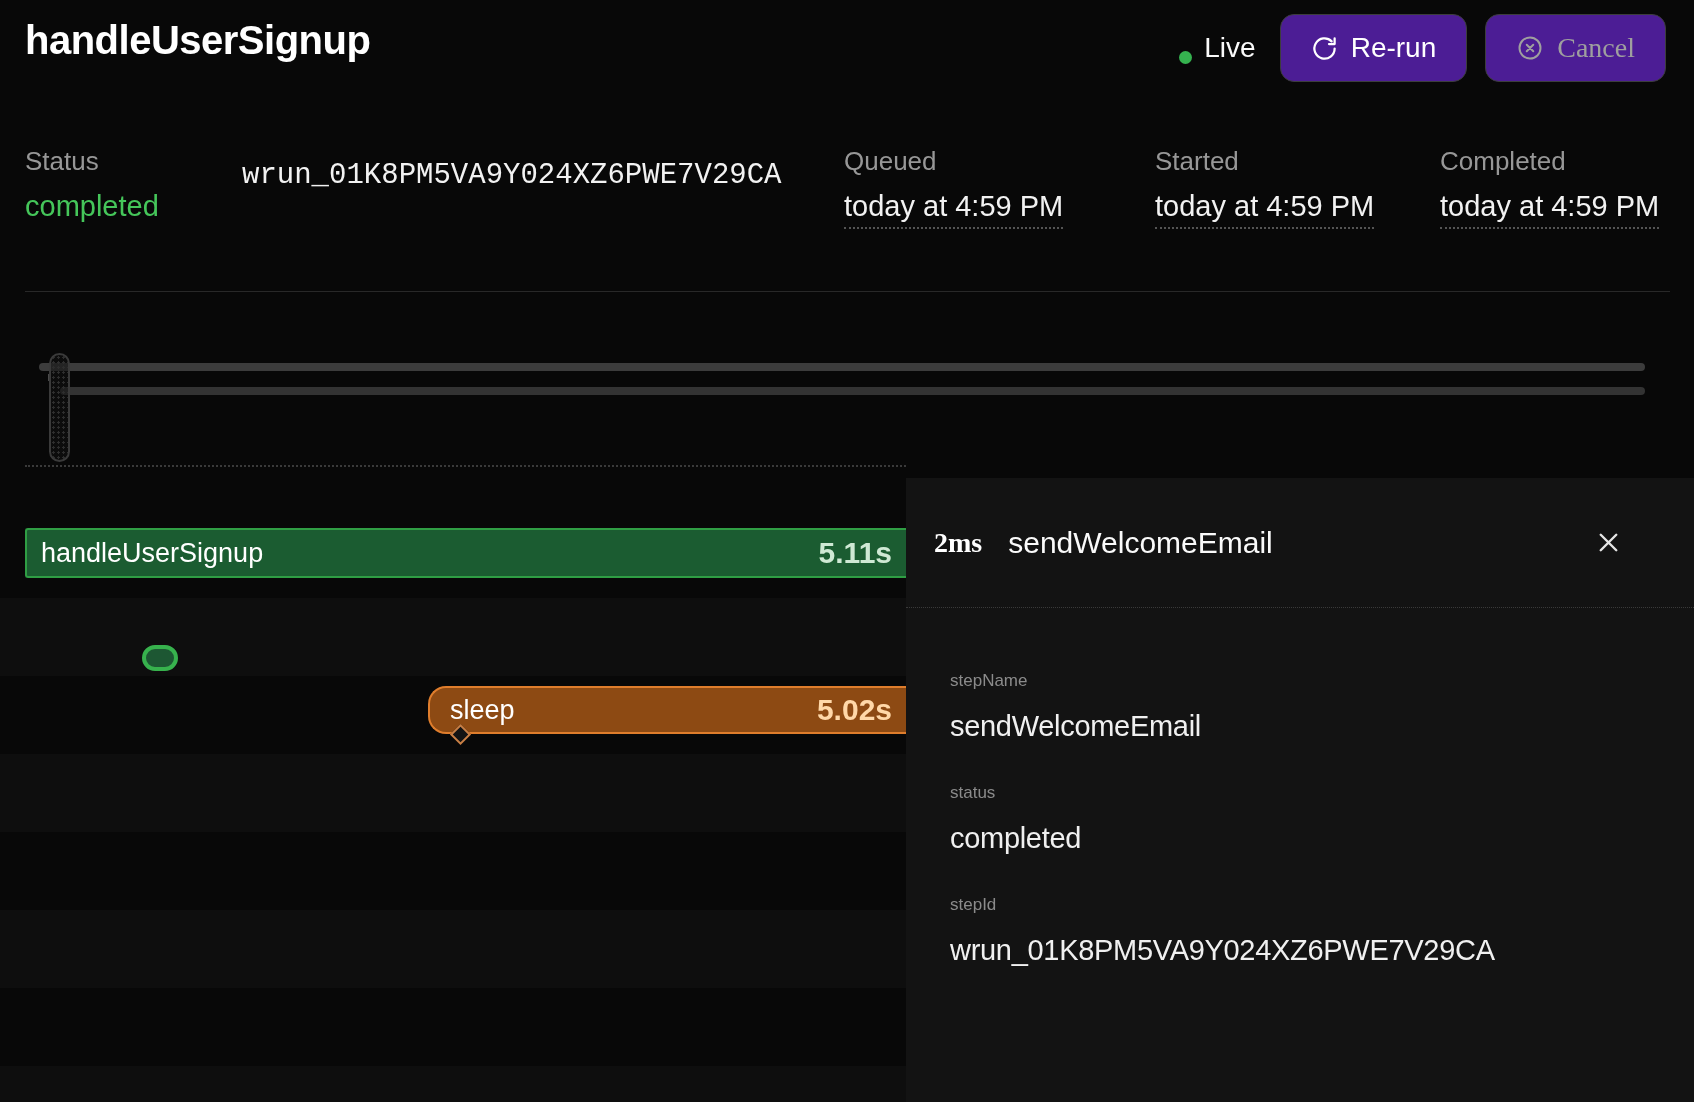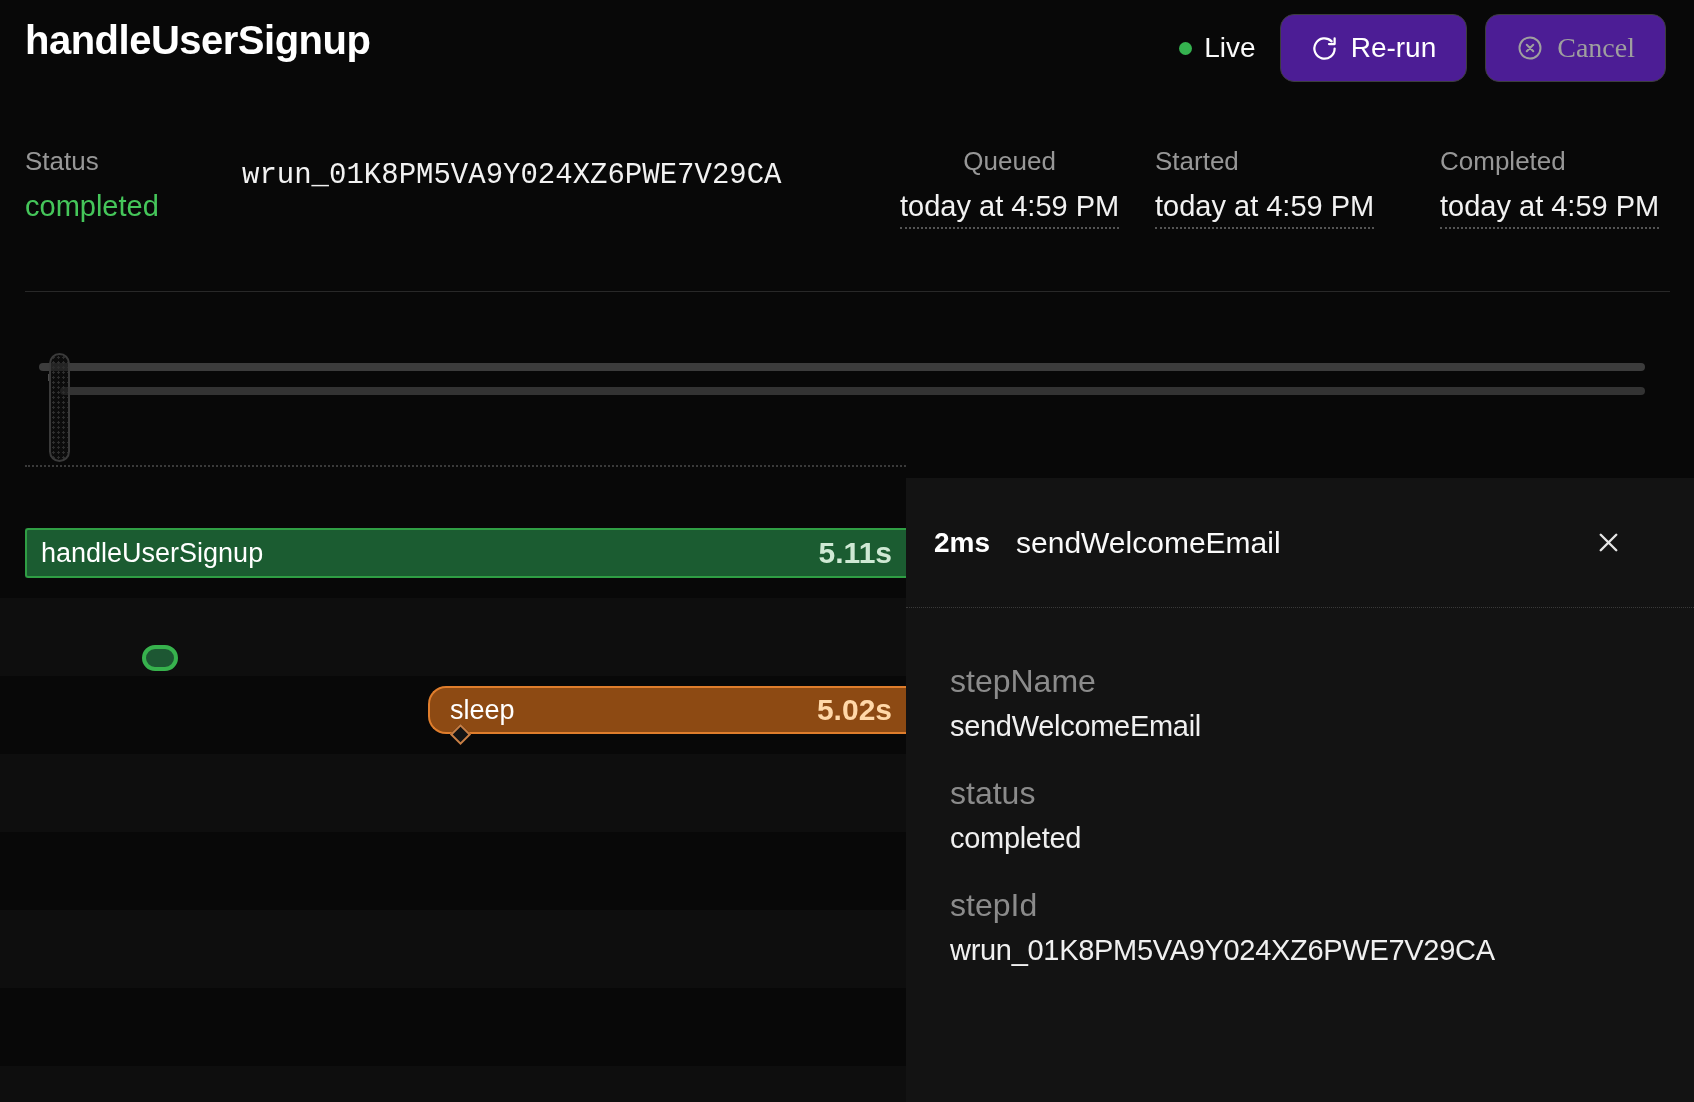--- a/index.html
+++ b/index.html
@@ -9,36 +9,36 @@
     font-family:"Liberation Sans",sans-serif;
   }
   
   .page-title{
     position:absolute;left:25px;top:18px;font-size:40px;font-weight:700;
     letter-spacing:-0.5px;color:#fff;
   }
   .header-actions{
     position:absolute;right:28px;top:15px;display:flex;align-items:center;gap:18px;height:66px;
   }
-  .live{display:flex;align-items:center;gap:12px;margin-right:6px;}
+  .live{display:flex;align-items:flex-end;gap:12px;margin-right:6px;}
   .live-dot{width:13px;height:13px;border-radius:50%;background:#34a853;background:#35b24f;}
   .live-label{font-size:28px;color:#fafafa;}
   .btn{
     display:flex;align-items:center;gap:13px;height:66px;padding:0 30px;
     border:1px solid #3d3d3d;border-radius:14px;background:#4c1d95;cursor:pointer;
   }
   .btn .icon{display:flex;align-items:center;}
   .btn-label{font-size:28px;}
   .btn-rerun .btn-label{color:#fff;font-weight:500;}
   .btn-cancel .btn-label{color:#9f9f9f;font-family:Liberation Serif, serif;}
   
   .meta-col{position:absolute;top:146px;}
   .meta-label{font-size:26px;color:#979797;line-height:30px;}
   .meta-value{font-size:29px;color:#f2f2f2;margin-top:13px;line-height:34px;display:inline-block;}
-  .meta-col.c0{left:25px;}  .meta-col.c1{left:242px;} .meta-col.c2{left:900px;text-align:center;}
+  .meta-col.c0{left:25px;}  .meta-col.c1{left:242px;} .meta-col.c2{left:844px;}
   .meta-col.c3{left:1155px;}.meta-col.c4{left:1440px;}
   .value-status{color:#45c65a;}
   .value-mono{font-family:"Liberation Mono",monospace;font-size:29px;}
   .value-time{border-bottom:2px dotted #545454;padding-bottom:4px;}
   
   .divider-top{position:absolute;left:25px;right:24px;top:291px;border-top:1px solid #282828;}
   .divider-dashed{position:absolute;left:25px;top:465px;width:881px;border-top:2px dotted #3a3a3a;}
   
   .mini-bar1{position:absolute;left:39px;top:363px;width:1606px;height:8px;border-radius:4px;background:#3c3c3c;}
   .mini-bar2{position:absolute;left:60px;top:387px;width:1585px;height:8px;border-radius:4px;background:#333;}
@@ -74,25 +74,25 @@
   .diamond-marker{
     position:absolute;left:453px;top:727px;width:15px;height:15px;
     background:#141414;border:2px solid #c97f45;transform:rotate(45deg);box-sizing:border-box;
   }
   
   .panel{position:absolute;left:906px;top:478px;width:788px;height:624px;background:#131313;}
   .panel-header{
     display:flex;align-items:center;gap:26px;height:130px;padding:0 70px 0 28px;
     border-bottom:1px dotted #3a3a3a;box-sizing:border-box;
   }
-  .panel-duration{font-family:Liberation Sans, sans-serif;font-size:28px;color:#fff;font-weight:700;}
+  .panel-duration{font-family:Liberation Serif, serif;font-size:28px;color:#fff;font-weight:700;}
   .panel-title{font-size:30px;color:#fafafa;}
   .panel-close{margin-left:auto;display:flex;align-items:center;cursor:pointer;}
   .panel-fields{padding:58px 40px 0 44px;}
-  .field-label{font-size:32px;color:#8b8b8b;line-height:30px;margin-bottom:14px;}
+  .field-label{font-size:17px;color:#8b8b8b;line-height:30px;margin-bottom:14px;}
   .field-value{font-size:29px;color:#f0f0f0;line-height:32px;margin-bottom:36px;letter-spacing:-0.3px;}
 </style>
 </head>
 <body>
 
 <div class="app">
 
   <div class="page-title">handleUserSignup</div>
   <div class="header-actions">
     <div class="live">

